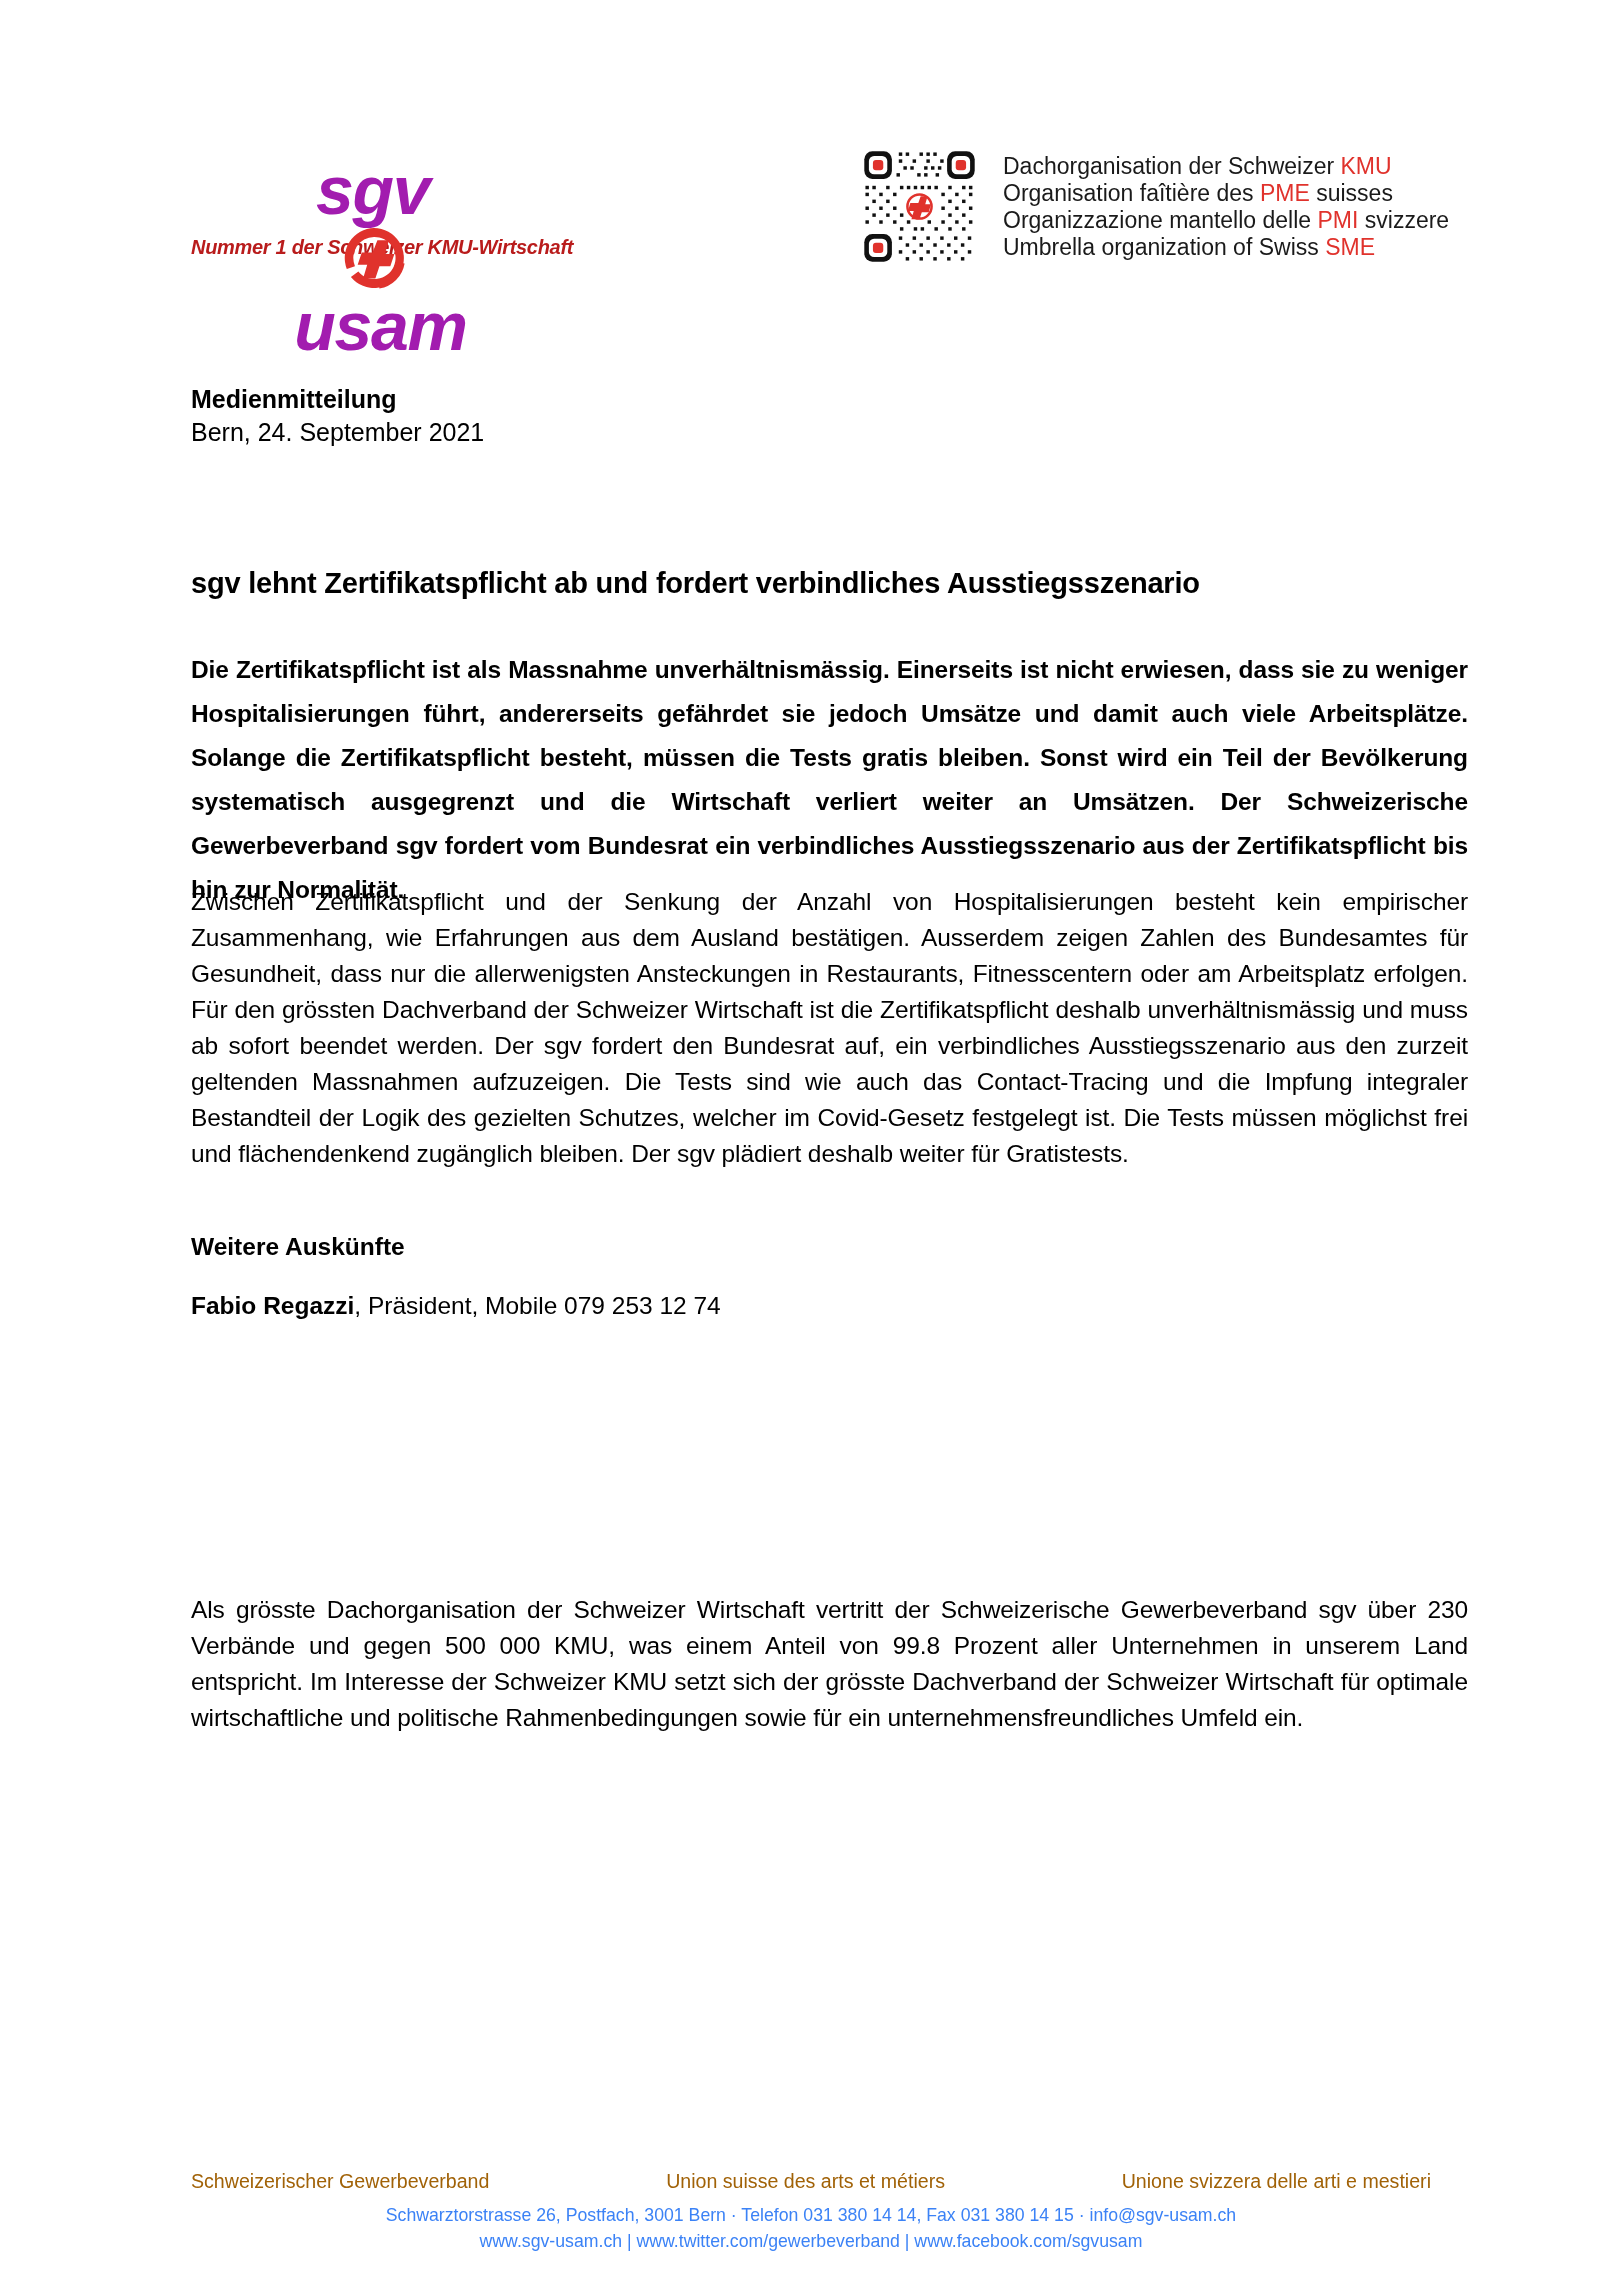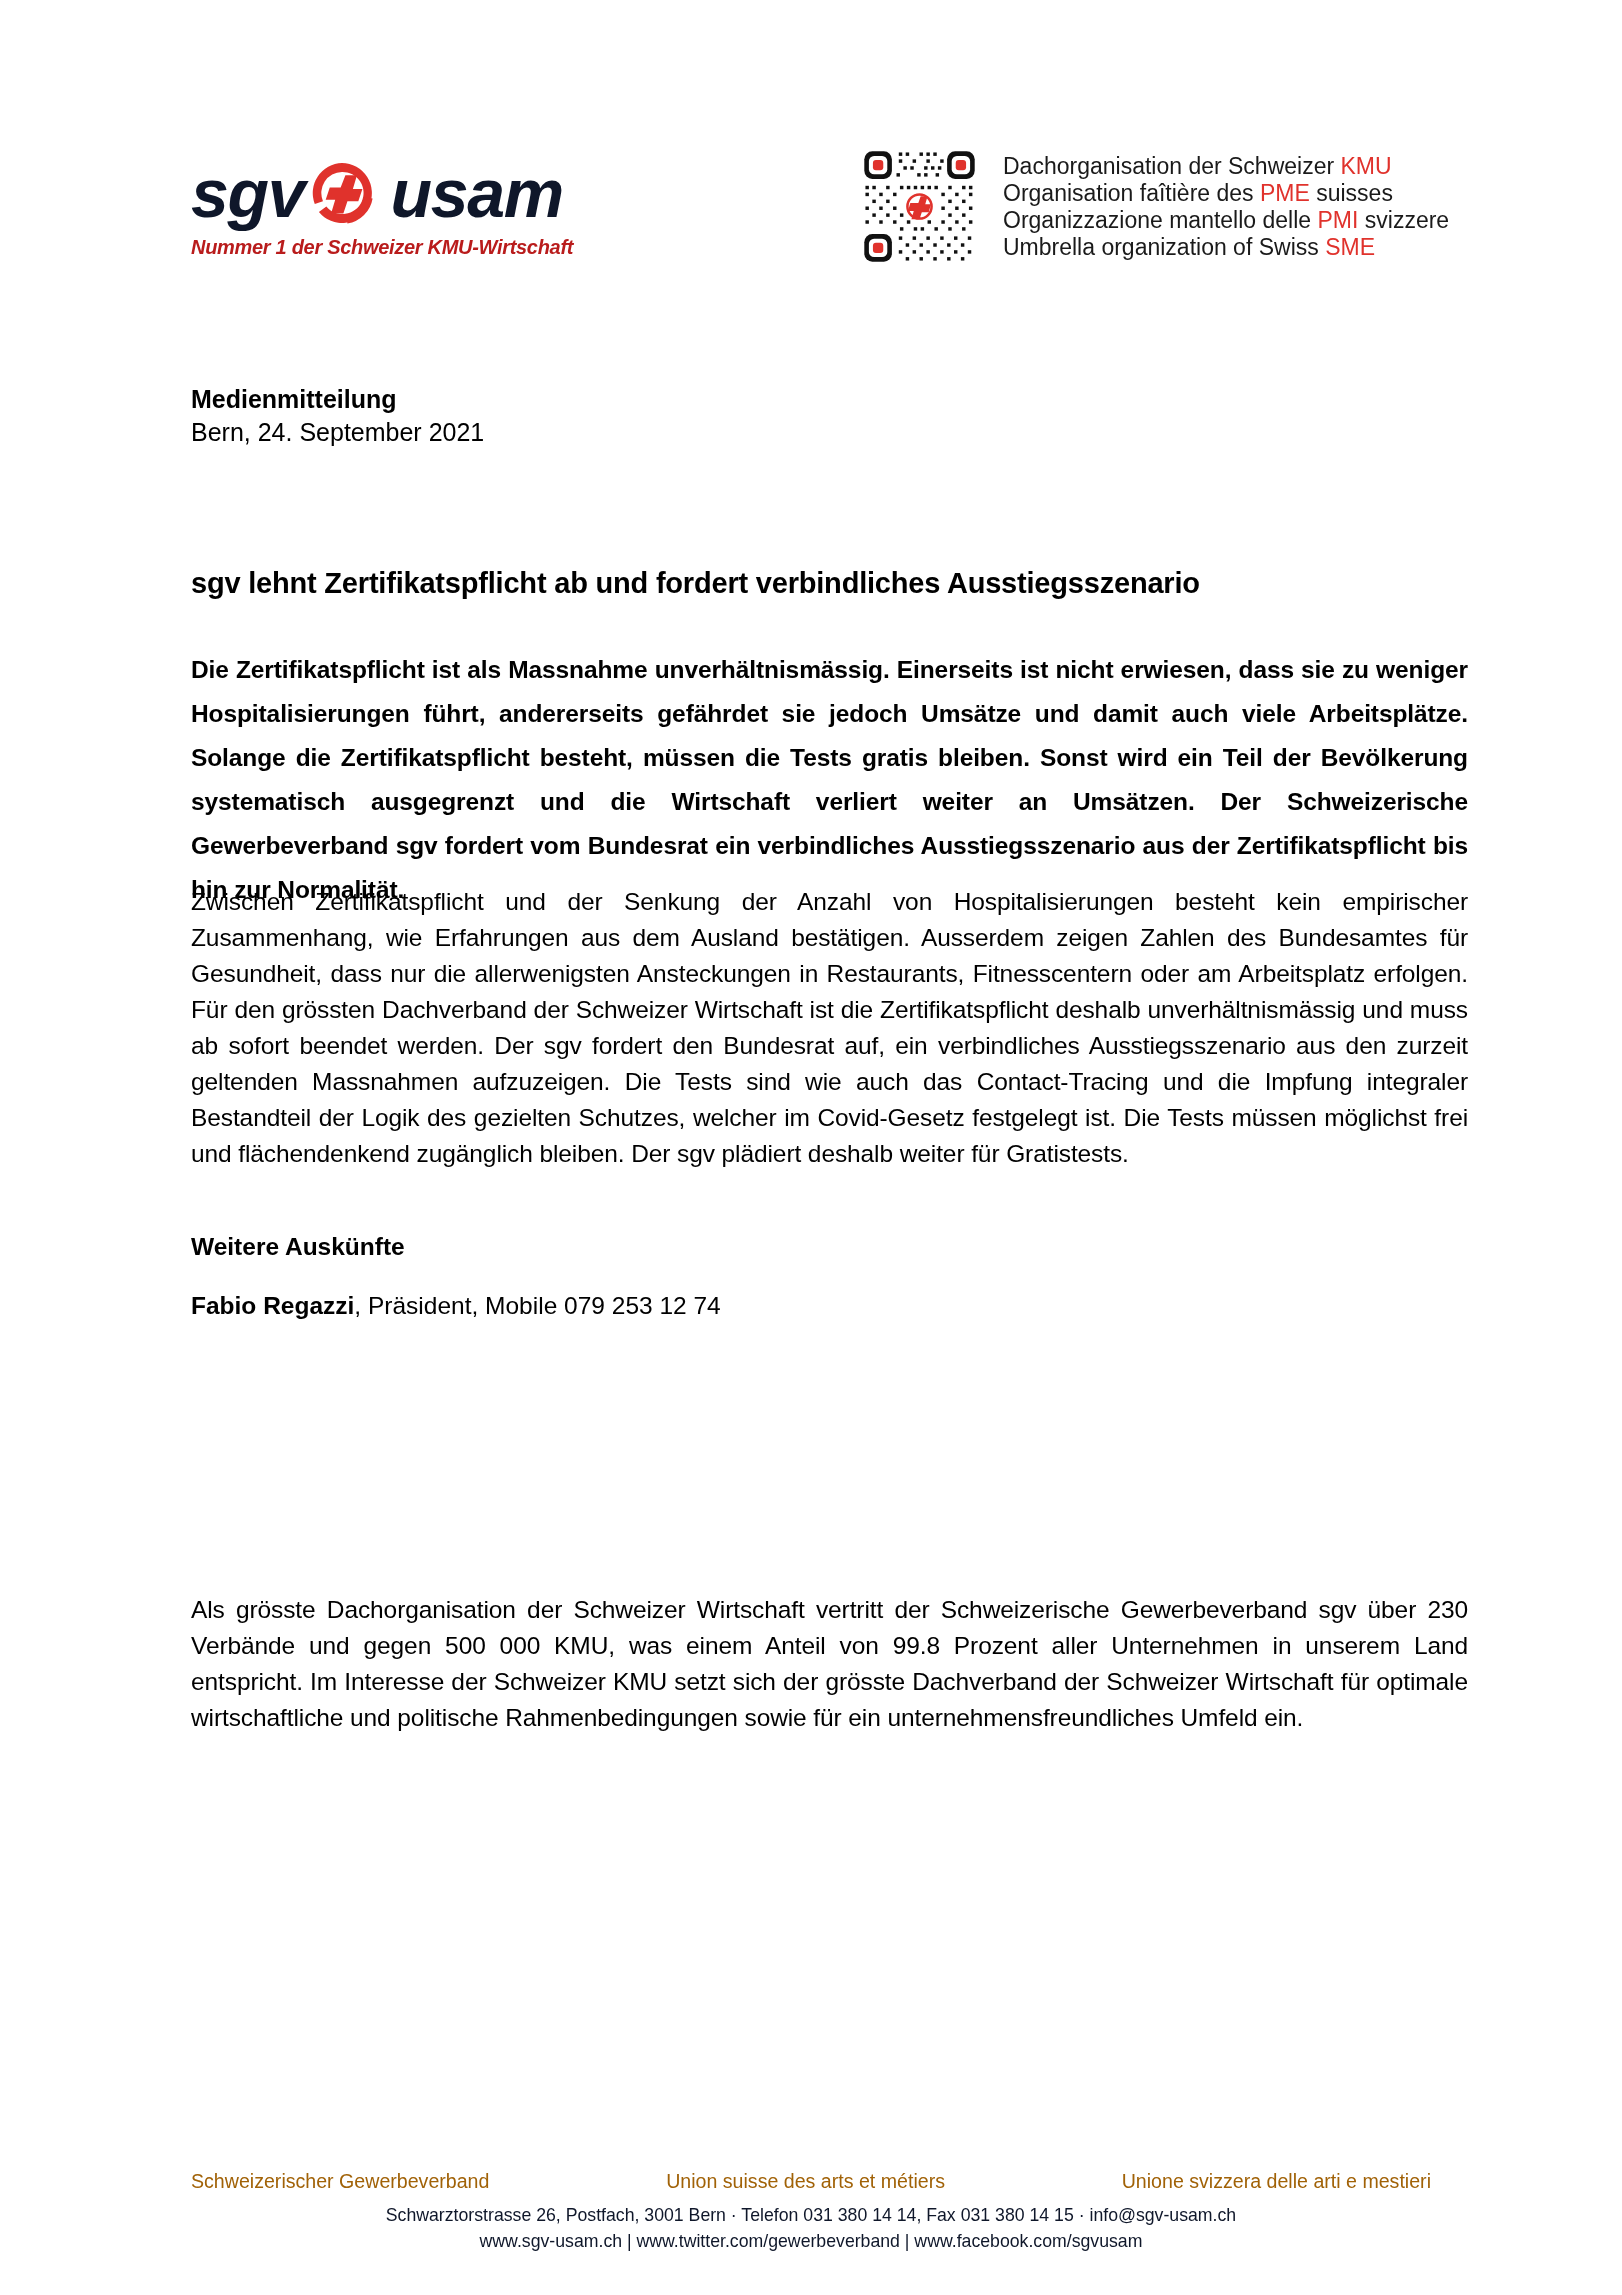--- a/index.html
+++ b/index.html
@@ -37,22 +37,23 @@
     width: 366px;
   }
   .logo-wordmark {
     display: flex;
     align-items: center;
     height: 73px;
     font-style: italic;
     font-weight: bold;
     font-size: 68px;
     letter-spacing: -1.3px;
-    color: #0f172a;
+    color: #a21caf;
     line-height: 1;
+    flex-direction: column;
   }
   .logo-sgv { margin-right: 2.6px; }
   .logo-usam { margin-left: 13px; }
 
   .logo-emblem {
     position: relative;
     width: 68px;
     height: 68px;
     flex: 0 0 68px;
     margin: 0 1.3px;
@@ -198,21 +199,21 @@
     color: #a16207;
     font-size: 19.6px;
     line-height: 26px;
     margin-bottom: 7.9px;
   }
   .footer-org { white-space: nowrap; }
   .footer-line {
     text-align: center;
     font-size: 17.7px;
     line-height: 26px;
-    color: #0f172a;
+    color: #3b82f6;
   }
 </style>
 </head>
 <body>
 
 <div class="page">
 
   <div class="header">
 
     <div class="logo-block">

